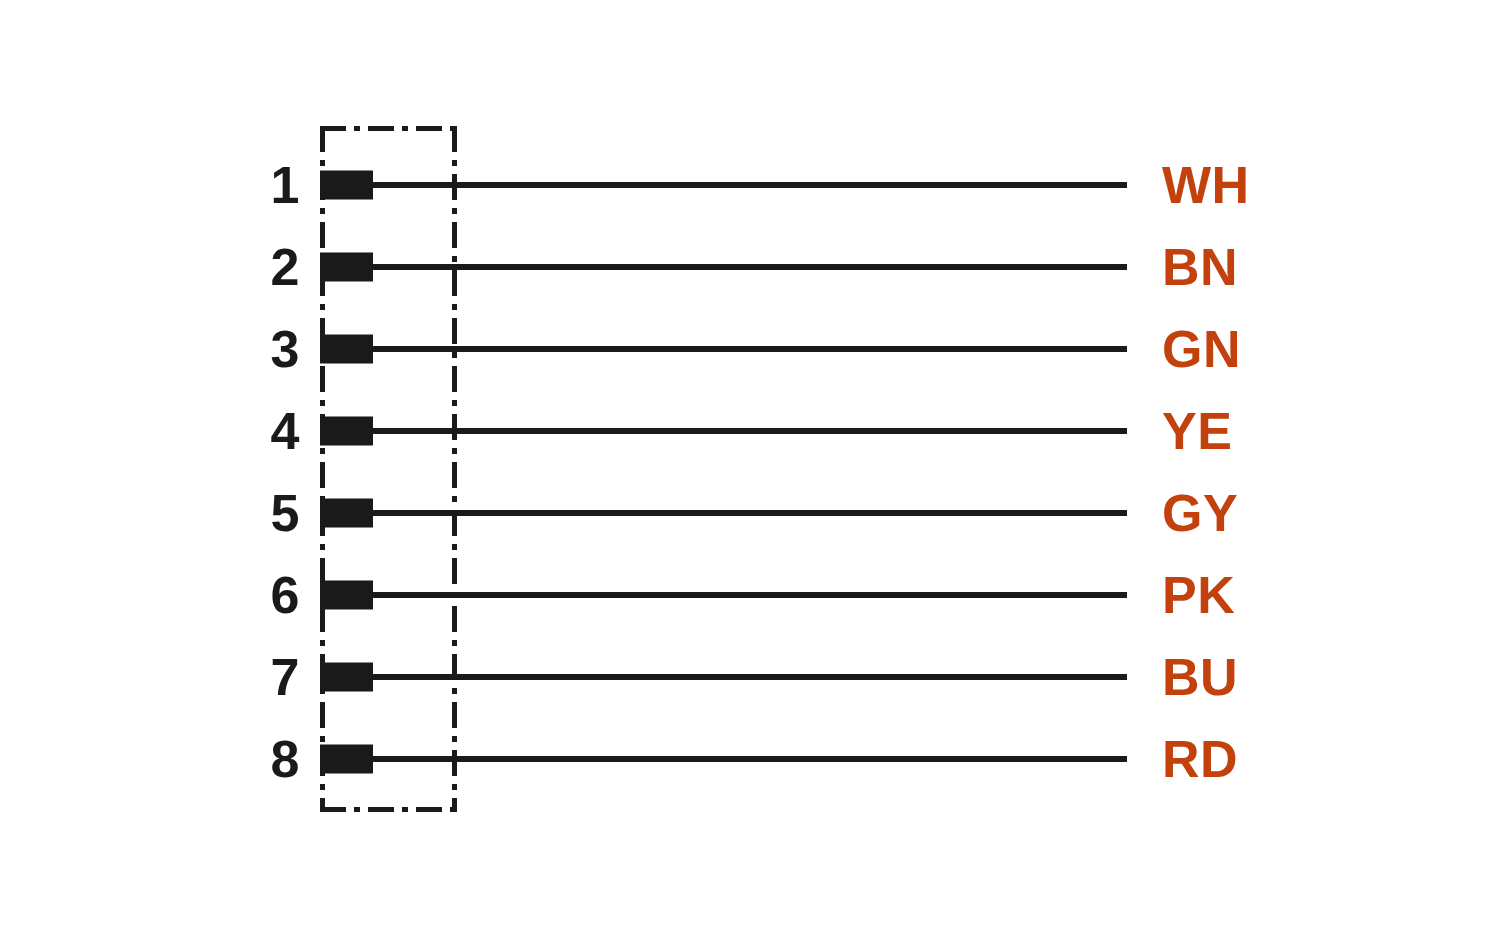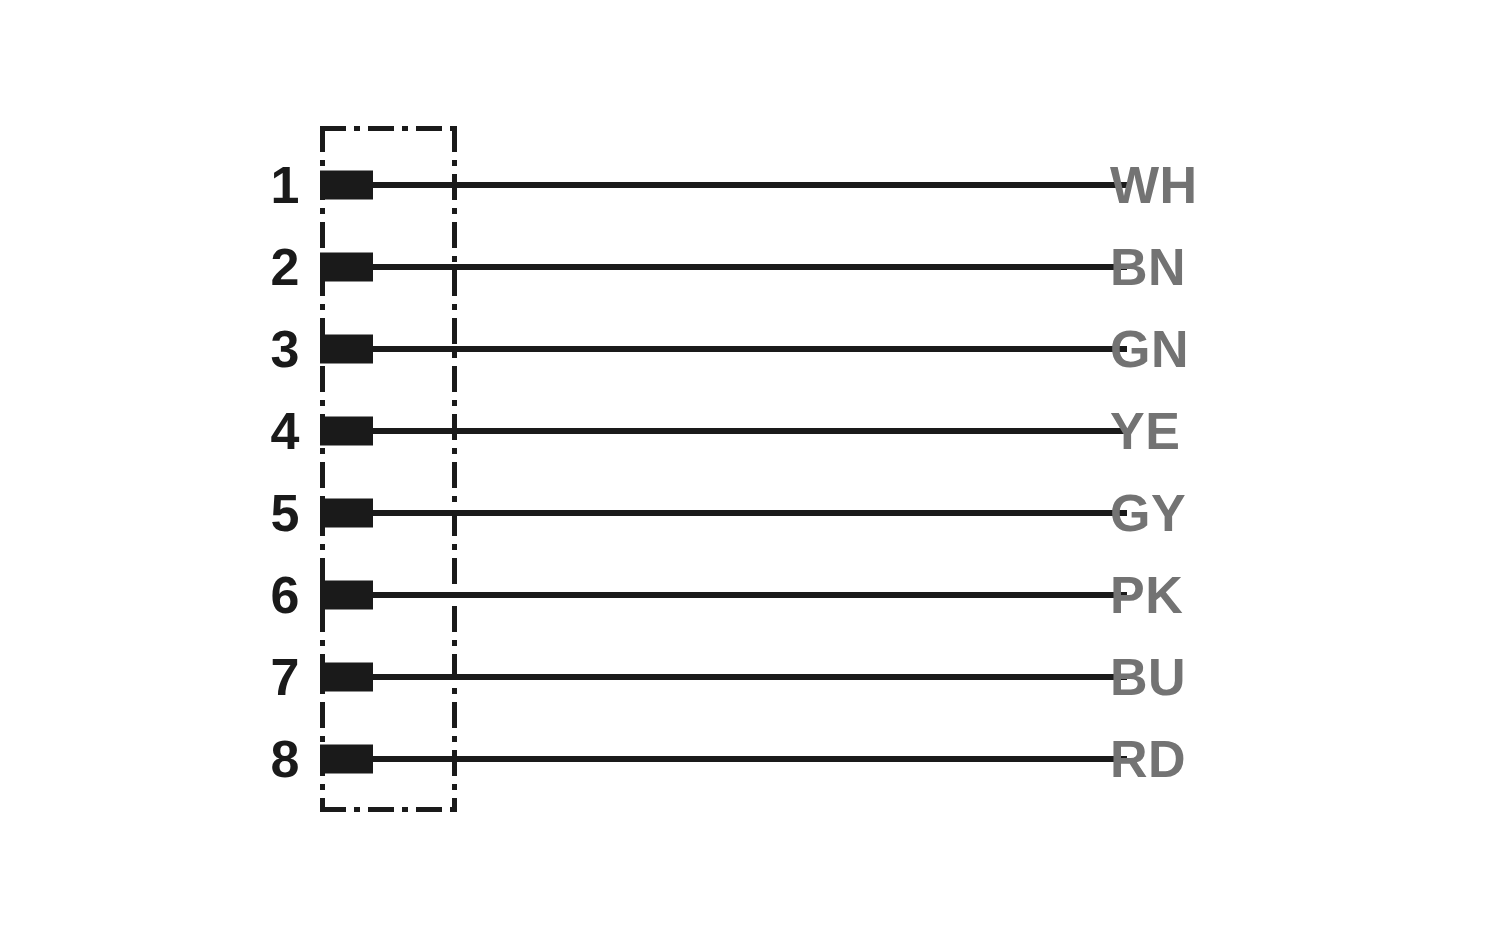--- a/index.html
+++ b/index.html
@@ -84,26 +84,26 @@
   .pin-wire {
     position: absolute;
     left: 371px;
     width: 756px;
     height: 6px;
     background: #1a1a1a;
     transform: translateY(-50%);
   }
   .pin-color {
     position: absolute;
-    left: 1110px;
+    left: 1162px;
     transform: translateY(-50%);
     font-size: 52px;
     font-weight: bold;
     line-height: 1;
-    color: #737373;
+    color: #c2410c;
     white-space: nowrap;
     letter-spacing: 0.5px;
   }
 </style>
 </head>
 <body>
 
 <div id="canvas">
 
   <div id="housing">

